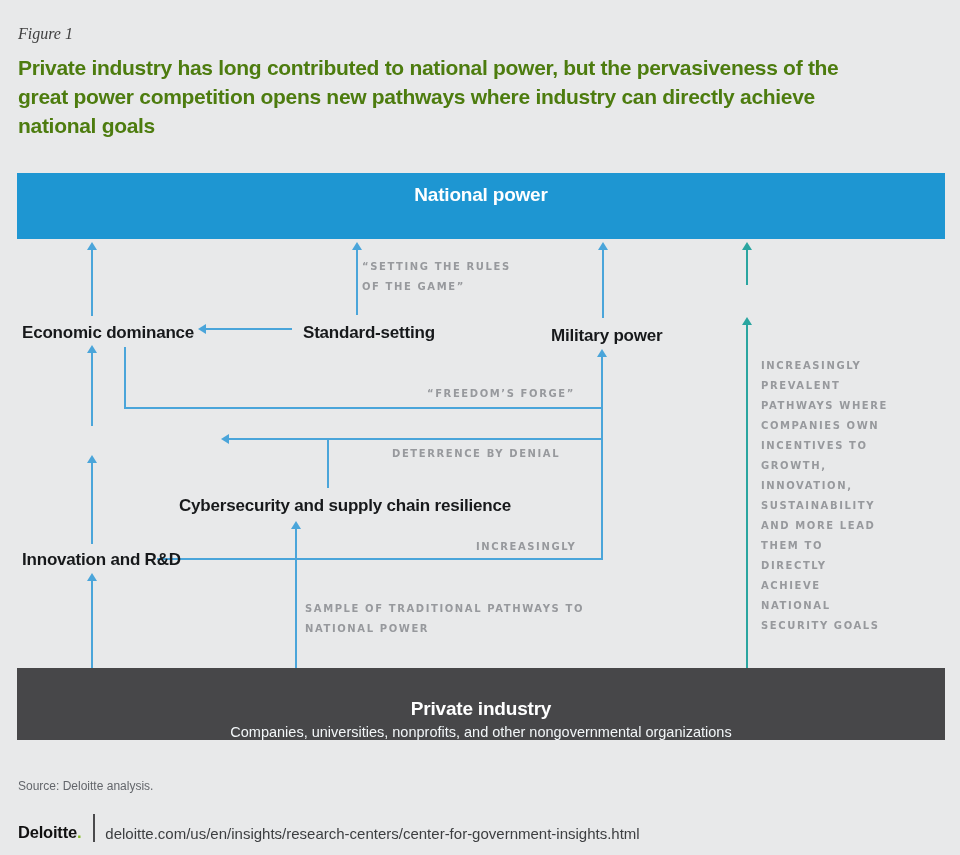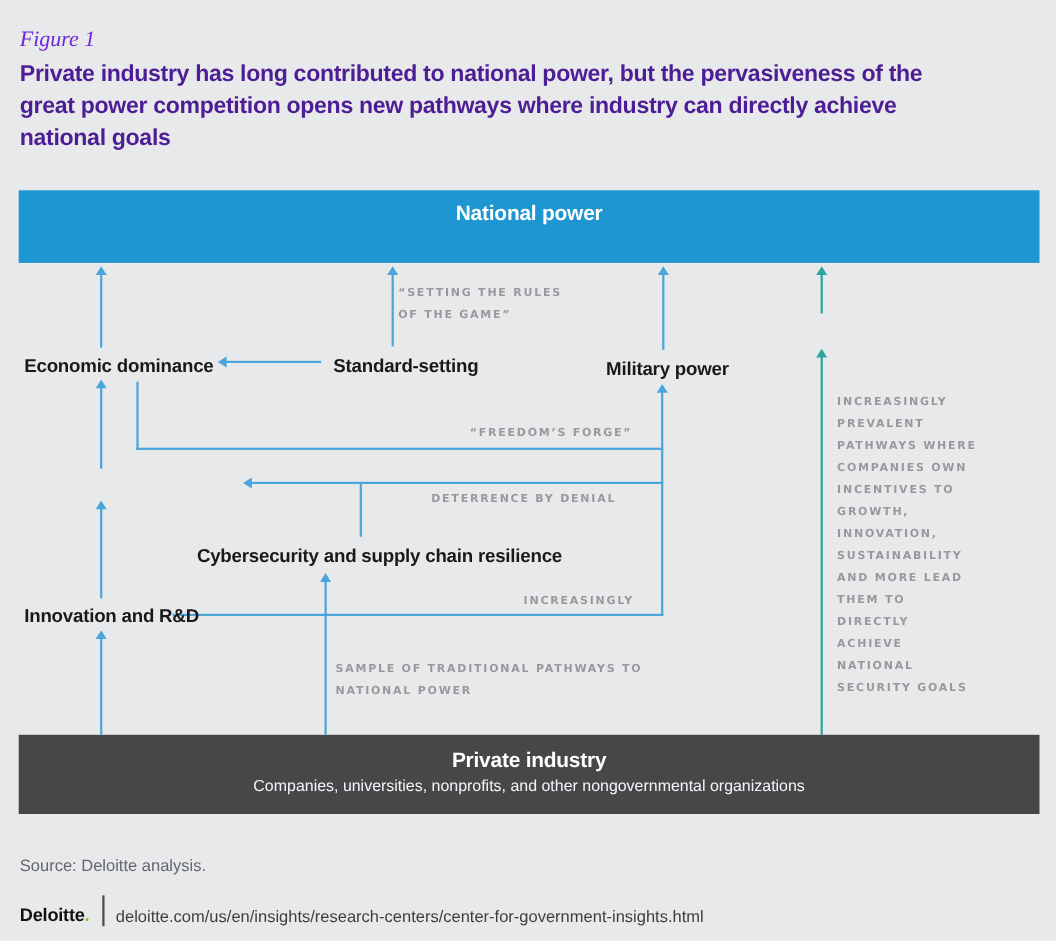--- a/index.html
+++ b/index.html
@@ -15,36 +15,36 @@
   .page{
     position:relative;
     width:960px;height:855px;
     background:var(--bg);
     font-family:"Liberation Sans",sans-serif;
     overflow:hidden;
   }
   .figure-label{
     position:absolute;left:18px;top:25px;
     font-family:"Liberation Serif",serif;
-    font-style:italic;font-size:20px;color:#6d28d9;
+    font-style:italic;font-size:16px;color:#404040;
   }
   .fig-title{
     position:absolute;left:18px;top:53px;width:900px;
-    font-size:21px;font-weight:bold;color:#4c1d95;
+    font-size:21px;font-weight:bold;color:#4d7c0f;
     line-height:29px;letter-spacing:-0.3px;
     white-space:pre-line;
   }
   .band{
     position:absolute;left:17px;width:928px;
     color:#fff;text-align:center;
   }
   .band-top{top:173px;height:66px;background:var(--bar-blue);}
   .band-bottom{top:668px;height:72px;background:var(--bar-dark);}
   .band-title{font-size:19px;font-weight:bold;margin-top:11px;letter-spacing:-0.2px;}
-  .band-bottom .band-title{margin-top:13px;}
+  .band-bottom .band-title{margin-top:30px;}
   .band-sub{font-size:14.5px;margin-top:4px;color:#f2f6f8;}
   .node{
     position:absolute;
     font-size:17px;font-weight:bold;color:var(--ink);
     letter-spacing:-0.2px;white-space:nowrap;
   }
   .hand{
     position:absolute;
     font-family:"DejaVu Sans",sans-serif;
     font-size:10px;font-weight:600;color:var(--hand);
@@ -60,21 +60,21 @@
   }
   .arr-left{
     position:absolute;width:0;height:0;
     border-top:5px solid transparent;border-bottom:5px solid transparent;
     border-right:8px solid var(--blue);
   }
   .teal{background:var(--teal);}
   .arr-up.tealhead{border-bottom-color:var(--teal);}
   .source{
     position:absolute;left:18px;top:779px;
-    font-size:15px;color:#63666b;
+    font-size:12px;color:#63666b;
   }
   .footer{
     position:absolute;left:18px;top:812px;height:30px;
     display:flex;align-items:flex-end;
   }
   .brand{font-size:16.5px;font-weight:bold;color:#111;letter-spacing:-0.2px;}
   .brand-dot{color:#86bc25;}
   .footer-divider{width:2px;height:28px;background:#4a4a4c;margin:0 10px 0 12px;}
   .footer-url{font-size:15px;color:#3c3e40;}
 </style>

